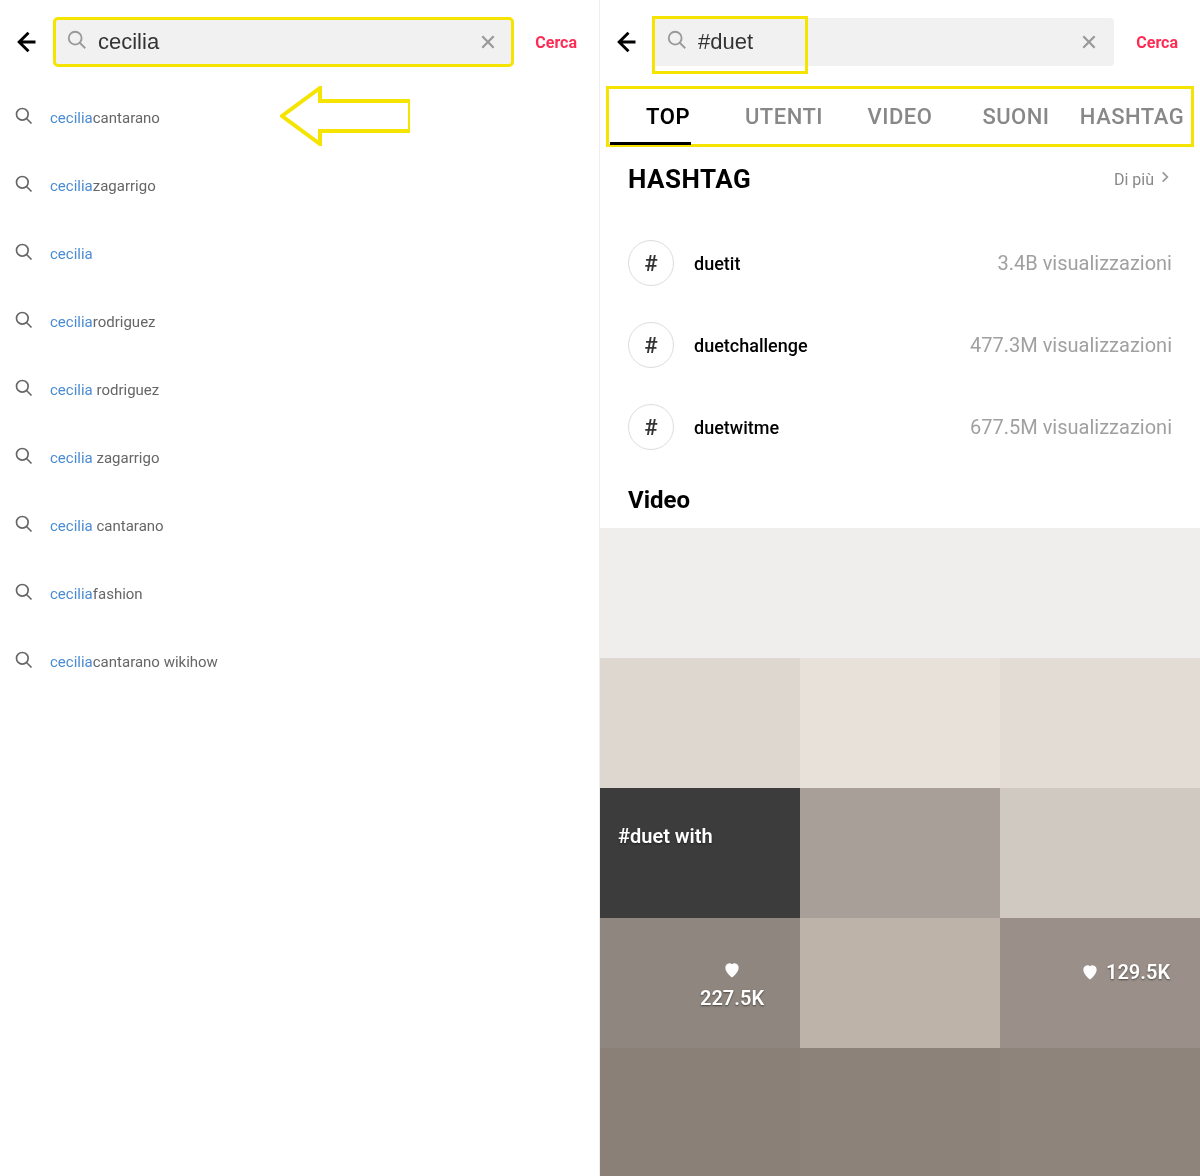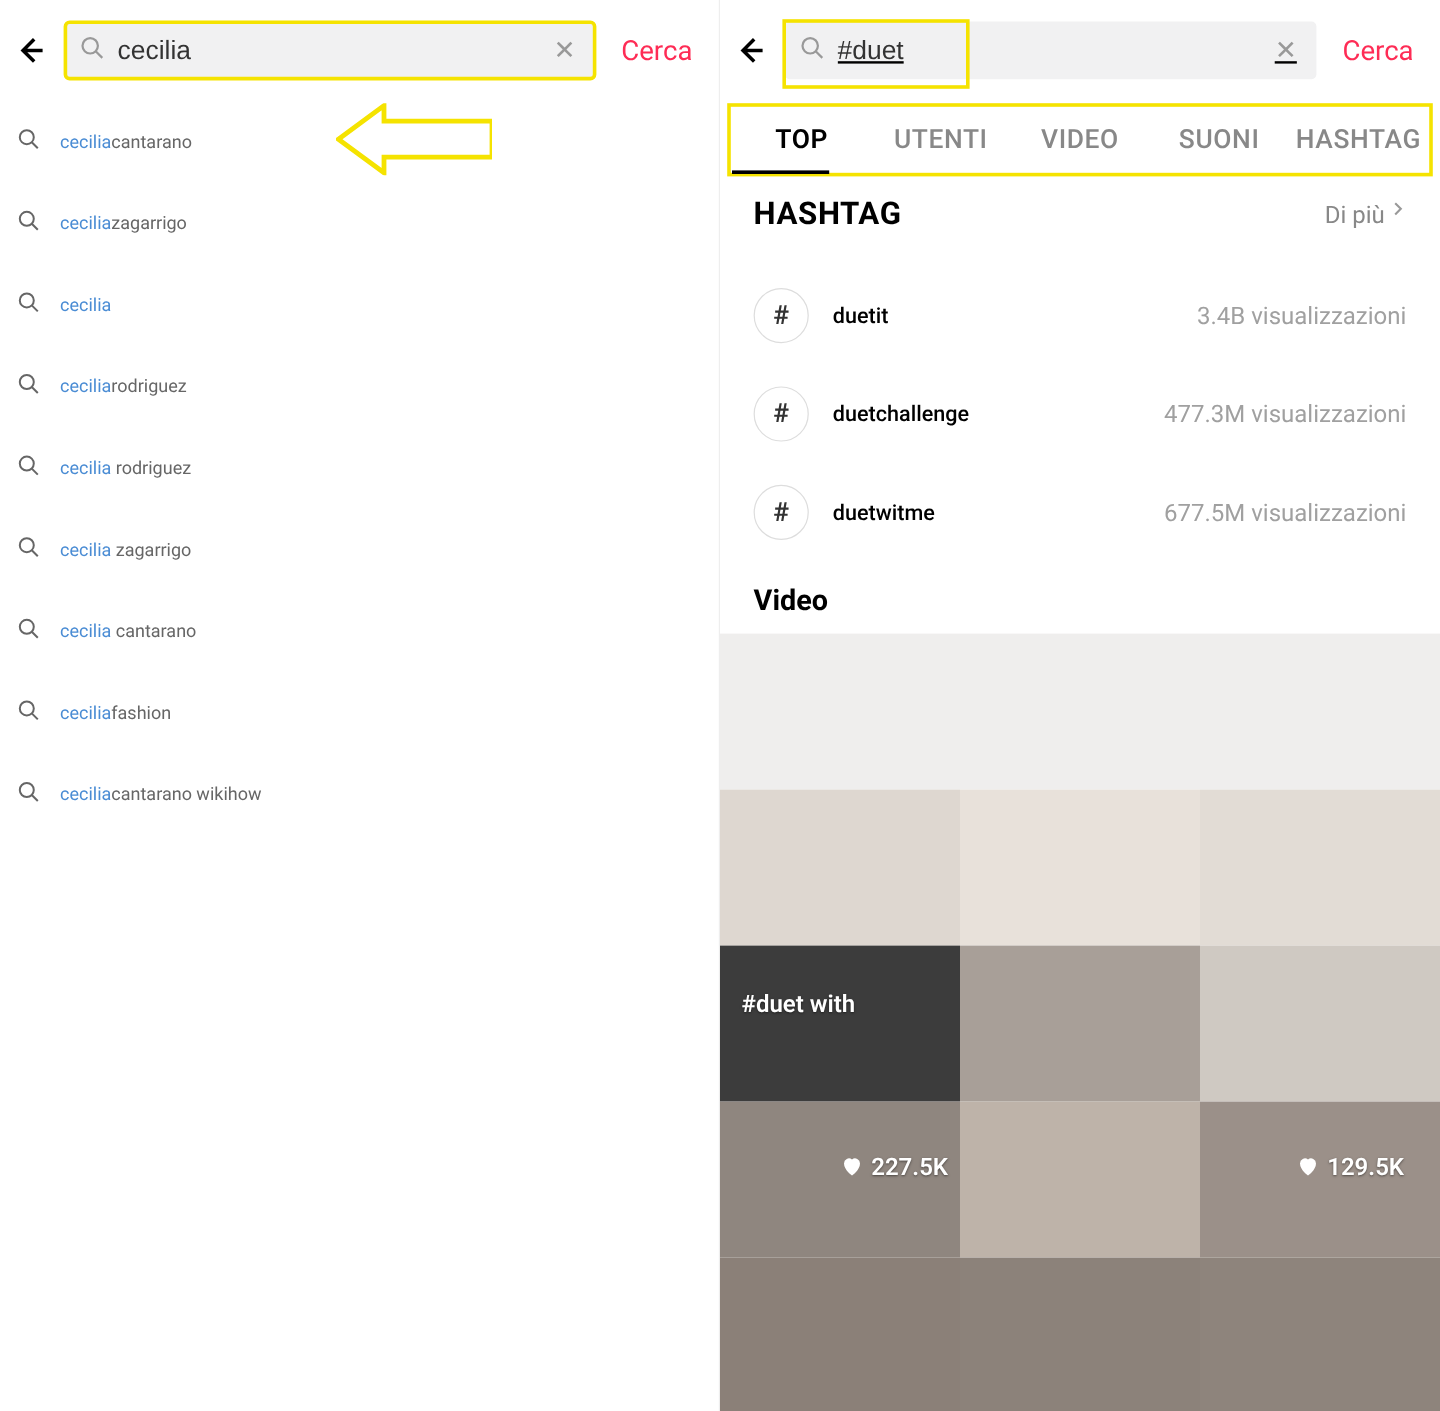--- a/index.html
+++ b/index.html
@@ -52,21 +52,20 @@
       padding: 0 12px;
       height: 48px;
       position: relative;
     }
     .search-box.highlighted {
       outline: 3px solid #f5e300;
       outline-offset: -2px;
     }
     .search-box-right-highlight {
       position: relative;
-      text-decoration: underline;
     }
     .search-box-right-highlight::before {
       content: "";
       position: absolute;
       left: -2px;
       top: -2px;
       width: 150px;
       height: 52px;
       border: 3px solid #f5e300;
       pointer-events: none;
@@ -93,22 +92,22 @@
       font-weight: 400;
     }
     .clear-icon {
       color: #999;
       font-size: 22px;
       padding: 0 4px;
       flex-shrink: 0;
     }
     .cerca-link {
       color: #fe2c55;
-      font-size: 23px;
-      font-weight: 400;
+      font-size: 16px;
+      font-weight: 700;
       padding: 0 12px;
       flex-shrink: 0;
     }
     .suggestions {
       padding: 0 10px;
     }
     .suggestion-row {
       display: flex;
       align-items: center;
       padding: 22px 4px;
@@ -195,21 +194,21 @@
       margin-bottom: 28px;
     }
     .section-title {
       font-size: 26px;
       font-weight: 700;
       color: #000;
       letter-spacing: 0.5px;
     }
     .section-more {
       color: #888;
-      font-size: 20px;
+      font-size: 16px;
       display: flex;
       align-items: flex-start;
       gap: 4px;
     }
     .section-more svg {
       width: 14px;
       height: 14px;
       stroke: #999;
       stroke-width: 3;
       fill: none;
@@ -279,21 +278,21 @@
       display: flex;
       align-items: center;
       gap: 6px;
       text-shadow: 0 1px 2px rgba(0,0,0,0.5);
     }
     .like-count svg {
       width: 20px;
       height: 20px;
       fill: #fff;
     }
-    .like1 { left: 100px; top: 432px; }
+    .like1 { left: 100px; top: 432px; flex-direction: column; }
     .like2 { left: 480px; top: 432px; text-align: right; }
   </style>
 </head>
 <body>
 
 <div class="panel panel-left">
   <div class="header">
     <div class="back-arrow">
       <svg viewBox="0 0 24 24">
           <path d="M15 4l-8 8 8 8M7 12h14"></path>

